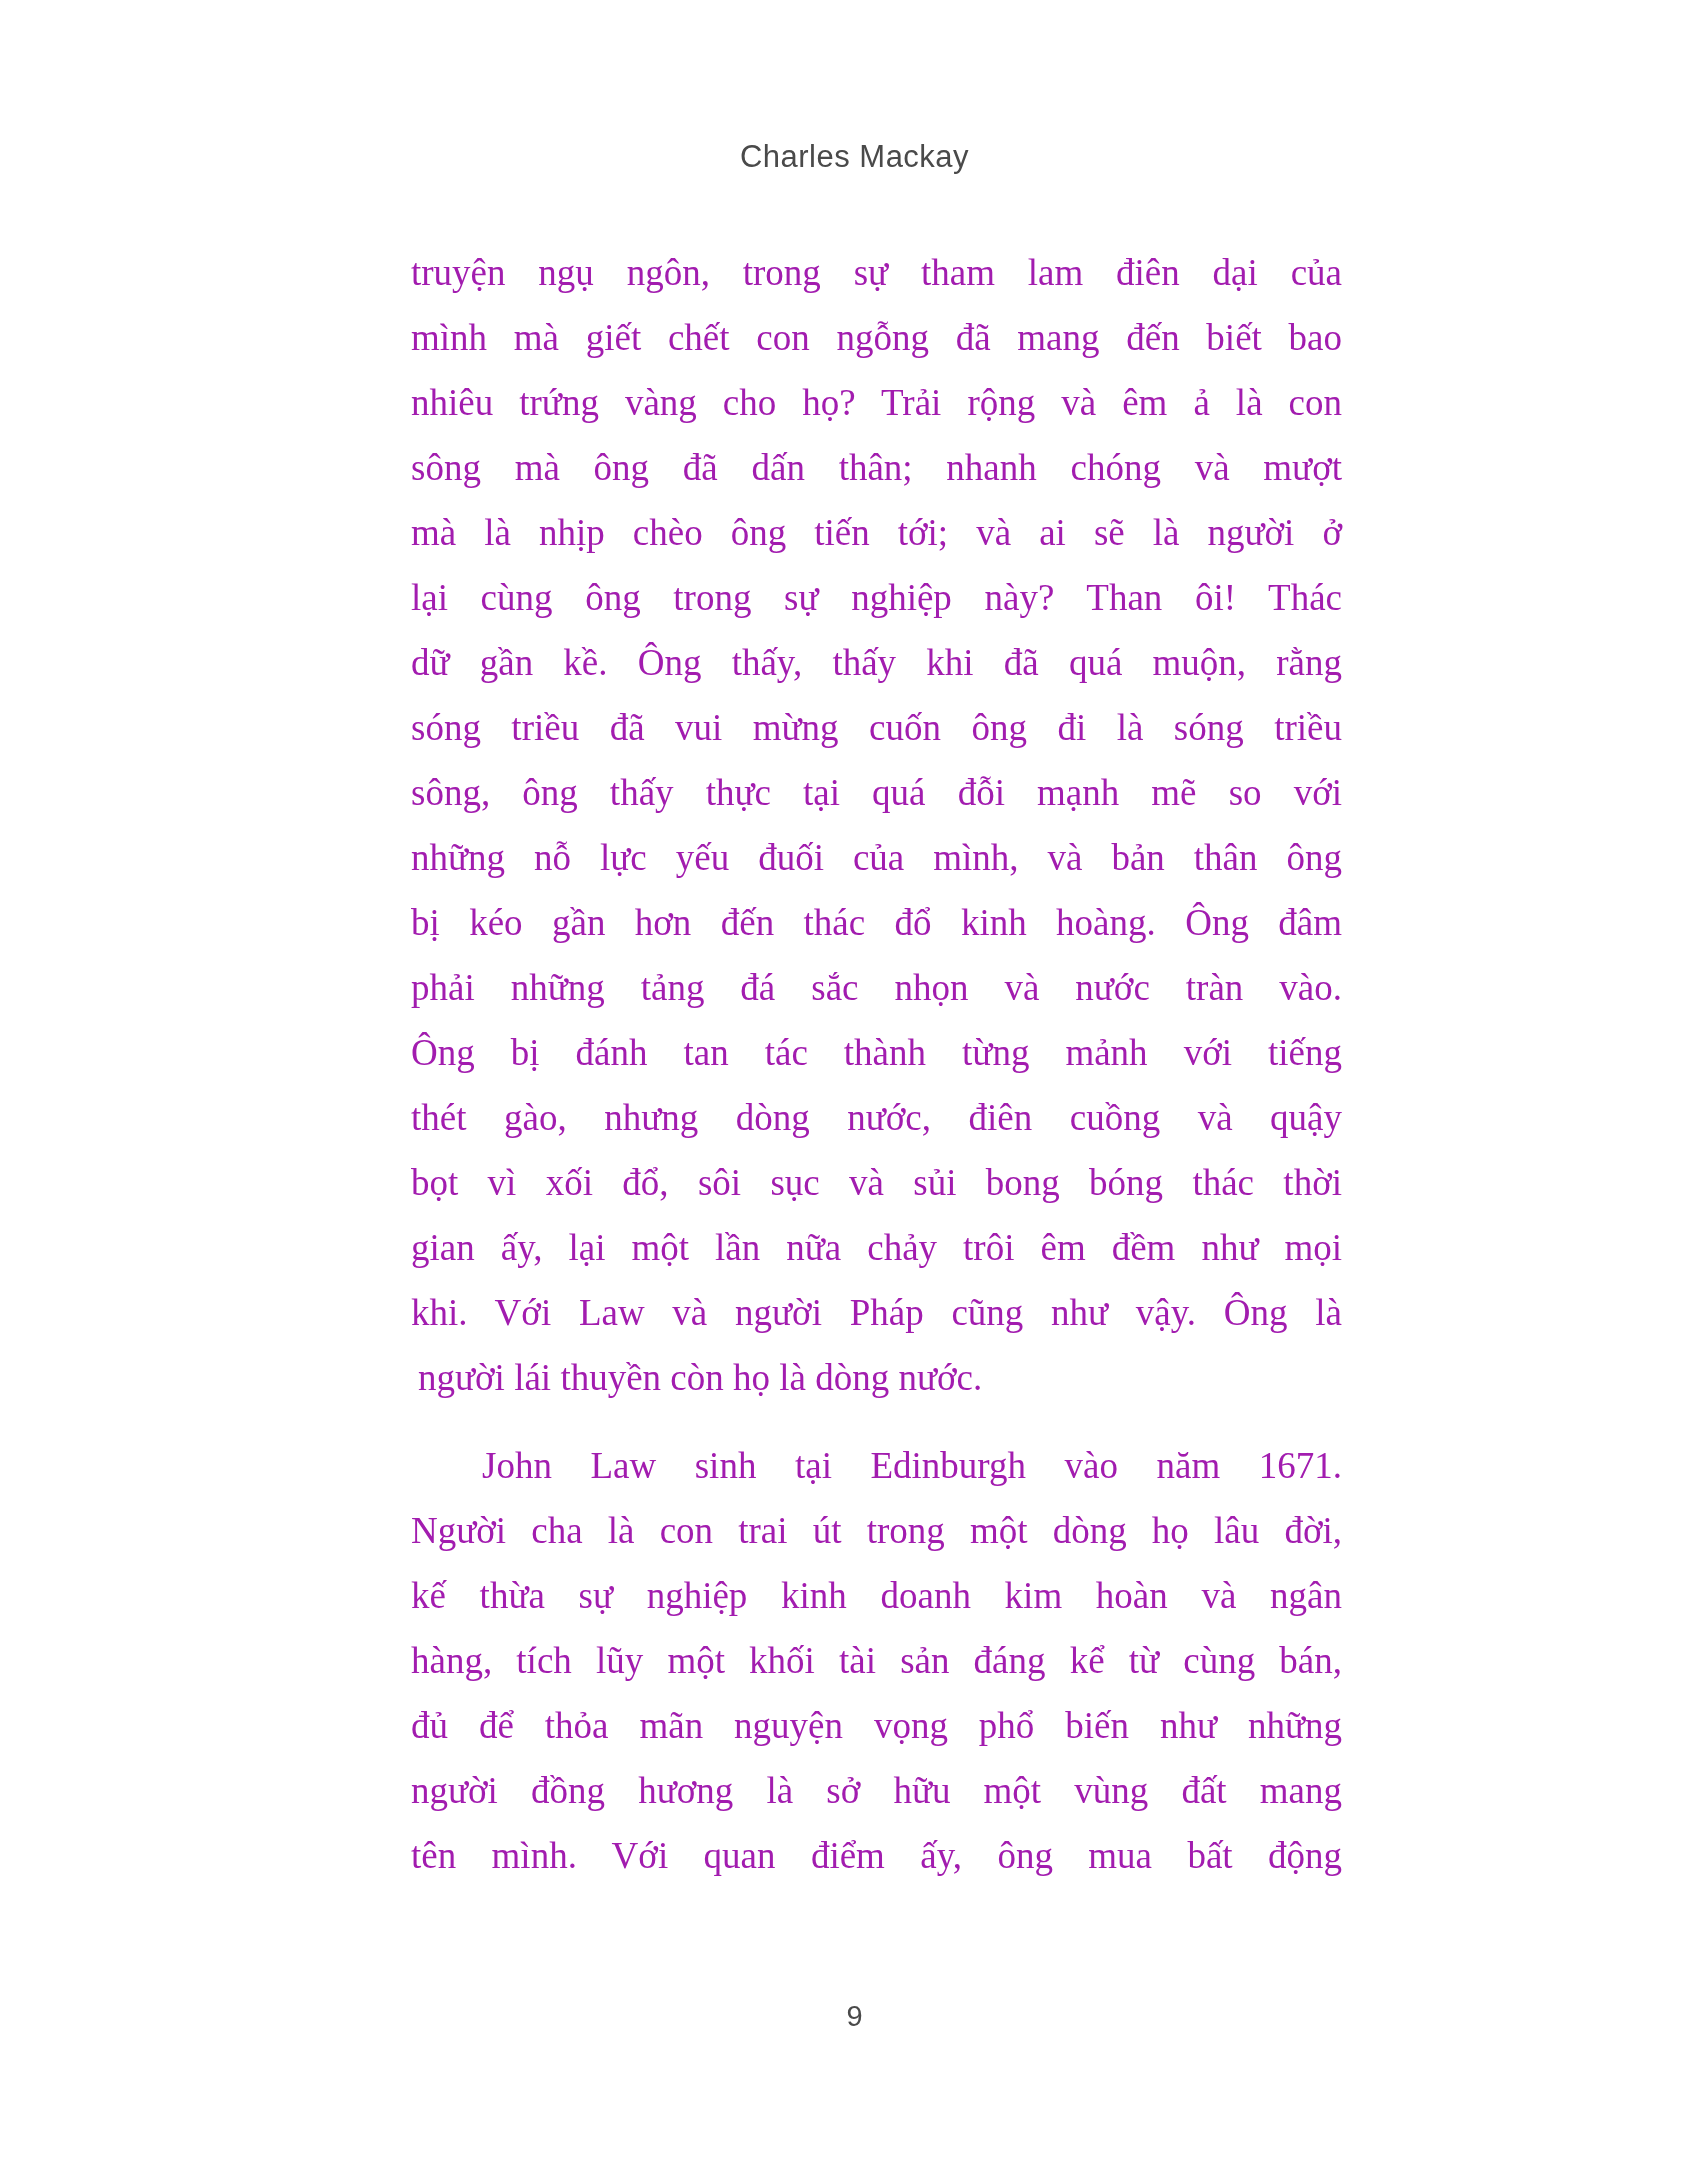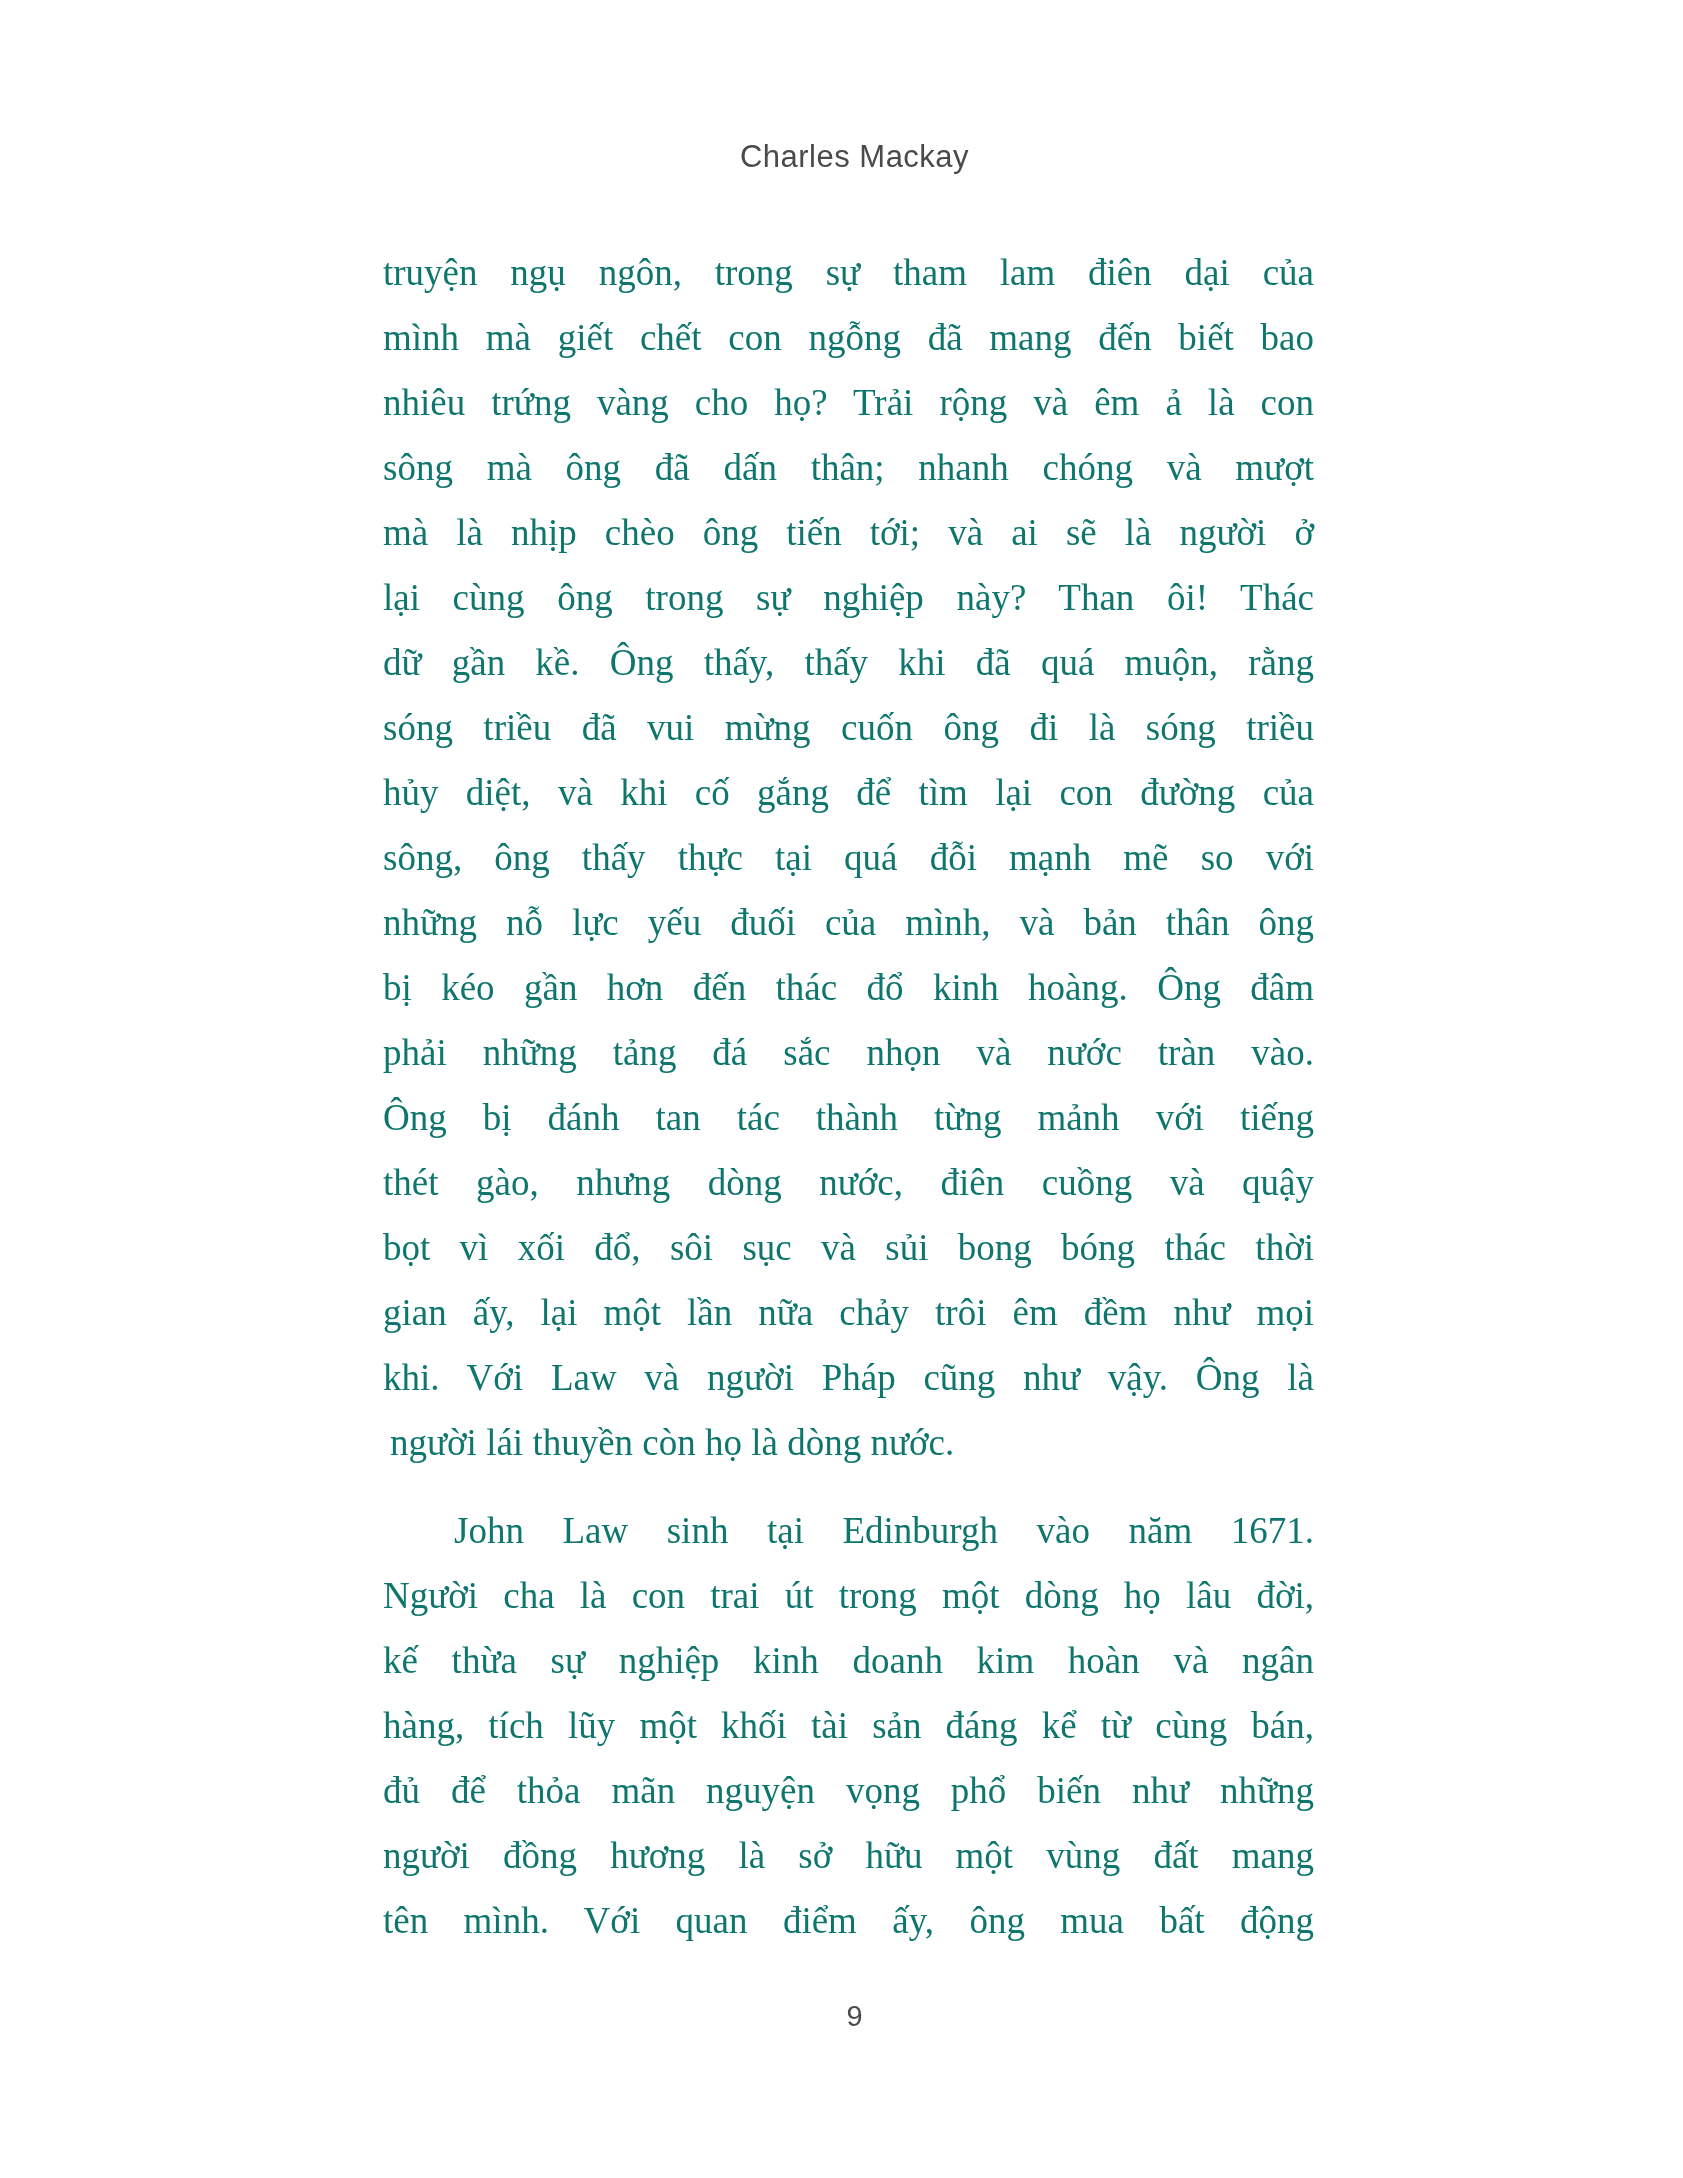--- a/index.html
+++ b/index.html
@@ -24,23 +24,23 @@
     font-family: "Liberation Sans", "DejaVu Sans", sans-serif;
     font-size: 31px;
     line-height: 36px;
     font-weight: 400;
     color: #4a4a4a;
     letter-spacing: 0.5px;
   }
   .text-block {
     position: absolute;
     top: 240px;
-    left: 383px;
+    left: 411px;
     width: 931px;
-    color: #0f766e;
+    color: #a21caf;
     font-size: 37px;
   }
   .paragraph {
     margin: 0;
     padding: 0;
   }
   .paragraph + .paragraph {
     margin-top: 23px;
   }
   .line {
@@ -79,21 +79,20 @@
 
     <div class="paragraph">
       <div class="line">truyện ngụ ngôn, trong sự tham lam điên dại của</div>
       <div class="line">mình mà giết chết con ngỗng đã mang đến biết bao</div>
       <div class="line">nhiêu trứng vàng cho họ? Trải rộng và êm ả là con</div>
       <div class="line">sông mà ông đã dấn thân; nhanh chóng và mượt</div>
       <div class="line">mà là nhịp chèo ông tiến tới; và ai sẽ là người ở</div>
       <div class="line">lại cùng ông trong sự nghiệp này? Than ôi! Thác</div>
       <div class="line">dữ gần kề. Ông thấy, thấy khi đã quá muộn, rằng</div>
       <div class="line">sóng triều đã vui mừng cuốn ông đi là sóng triều</div>
-      <div class="line">hủy diệt, và khi cố gắng để tìm lại con đường của</div>
       <div class="line">sông, ông thấy thực tại quá đỗi mạnh mẽ so với</div>
       <div class="line">những nỗ lực yếu đuối của mình, và bản thân ông</div>
       <div class="line">bị kéo gần hơn đến thác đổ kinh hoàng. Ông đâm</div>
       <div class="line">phải những tảng đá sắc nhọn và nước tràn vào.</div>
       <div class="line">Ông bị đánh tan tác thành từng mảnh với tiếng</div>
       <div class="line">thét gào, nhưng dòng nước, điên cuồng và quậy</div>
       <div class="line">bọt vì xối đổ, sôi sục và sủi bong bóng thác thời</div>
       <div class="line">gian ấy, lại một lần nữa chảy trôi êm đềm như mọi</div>
       <div class="line">khi. Với Law và người Pháp cũng như vậy. Ông là</div>
       <div class="line para-end">người lái thuyền còn họ là dòng nước.</div>

